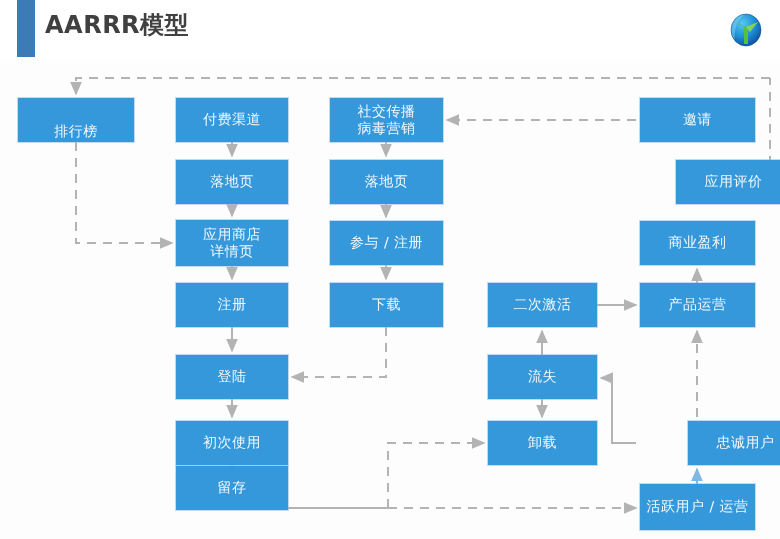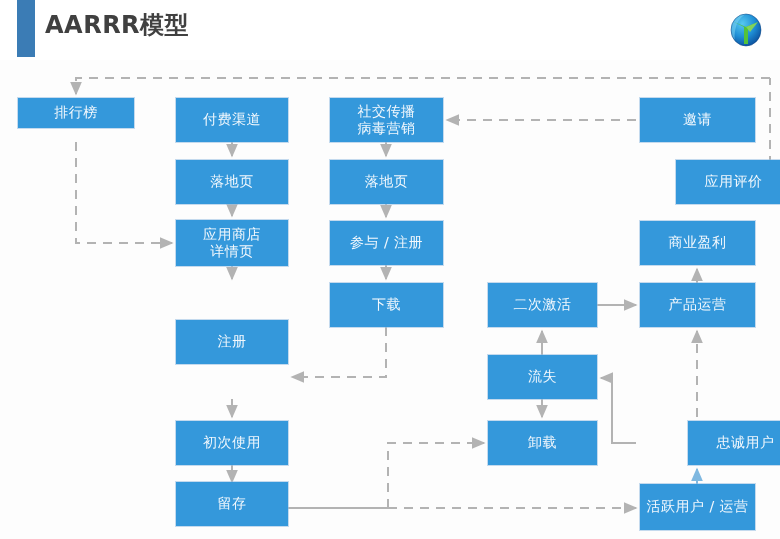--- a/index.html
+++ b/index.html
@@ -120,21 +120,21 @@
 
         <path d="M288,448 L388,448"></path>
         <path d="M388,448 L388,383 L484,383" stroke-dasharray="9,7" marker-end="url(#ah)"></path>
         <path d="M388,448 L636,448" stroke-dasharray="9,7" marker-end="url(#ah)"></path>
 
         <path d="M697,424 L697,409" stroke="#7fb8e0" marker-end="url(#ahb)"></path>
 
       </g>
     </svg>
 
-    <div class="node" style="left:18px;top:38px;width:116px;height:30px;">
+    <div class="node" style="left:18px;top:38px;width:116px;height:44px;align-items:flex-end;">
       <span>排行榜</span>
     </div>
 
     <div class="node" style="left:176px;top:38px;width:112px;height:44px;">
       <span>付费渠道</span>
     </div>
 
     <div class="node" style="left:330px;top:38px;width:113px;height:44px;">
       <span>社交传播<br>病毒营销</span>
     </div>
@@ -160,54 +160,57 @@
     </div>
 
     <div class="node" style="left:330px;top:161px;width:113px;height:44px;">
       <span>参与 / 注册</span>
     </div>
 
     <div class="node" style="left:640px;top:161px;width:115px;height:44px;">
       <span>商业盈利</span>
     </div>
 
-    <div class="node" style="left:176px;top:223px;width:112px;height:44px;margin-top:37px;">
+    <div class="node" style="left:176px;top:223px;width:112px;height:44px;">
       <span>注册</span>
     </div>
 
     <div class="node" style="left:330px;top:223px;width:113px;height:44px;">
       <span>下载</span>
     </div>
 
     <div class="node" style="left:488px;top:223px;width:109px;height:44px;">
       <span>二次激活</span>
     </div>
 
     <div class="node" style="left:640px;top:223px;width:115px;height:44px;">
       <span>产品运营</span>
     </div>
 
+    <div class="node" style="left:176px;top:295px;width:112px;height:44px;">
+      <span>登陆</span>
+    </div>
 
     <div class="node" style="left:488px;top:295px;width:109px;height:44px;">
       <span>流失</span>
     </div>
 
     <div class="node" style="left:176px;top:361px;width:112px;height:44px;">
       <span>初次使用</span>
     </div>
 
     <div class="node" style="left:488px;top:361px;width:109px;height:44px;">
       <span>卸载</span>
     </div>
 
     <div class="node" style="left:640px;top:361px;width:115px;height:44px;margin-left:48px;">
       <span>忠诚用户</span>
     </div>
 
-    <div class="node" style="left:176px;top:422px;width:112px;height:44px;">
+    <div class="node" style="left:176px;top:406px;width:112px;height:44px;">
       <span>留存</span>
     </div>
 
     <div class="node" style="left:640px;top:424px;width:115px;height:46px;">
       <span>活跃用户 / 运营</span>
     </div>
 
   </div>
 </div>
 

